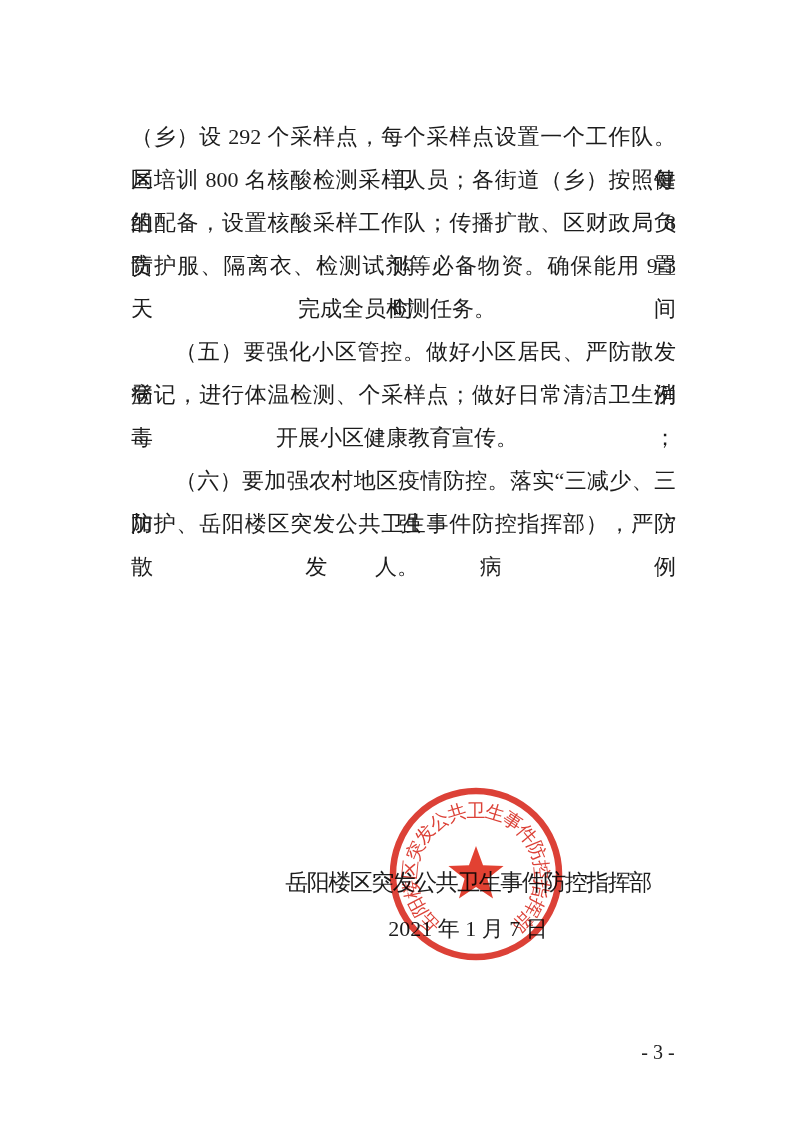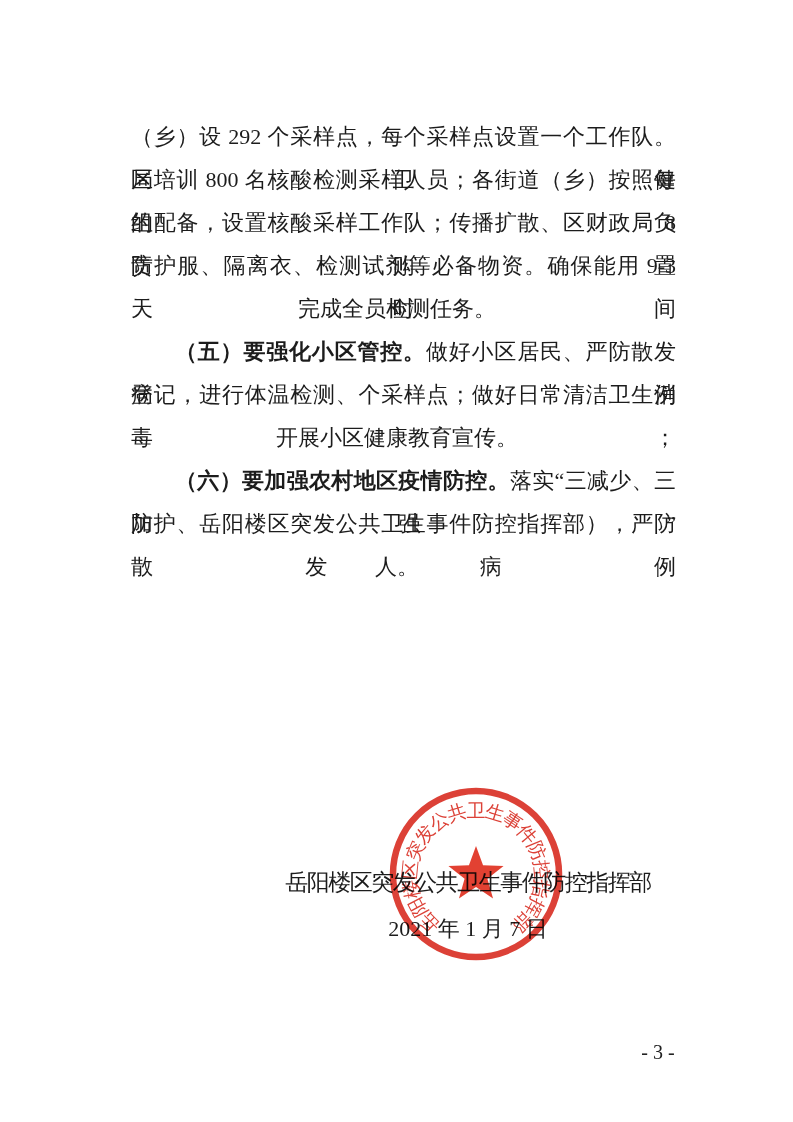--- a/index.html
+++ b/index.html
@@ -22,21 +22,21 @@
     text-align:center;
     white-space:pre-wrap;
     text-justify:inter-character;
   }
   .line.j{
     text-align:justify;
     text-align-last:justify;
     margin-left:13px;
   }
   .line.ind{ text-indent:44px; }
-  .line .b{ font-weight:700; }
+  .line .b{ font-weight:400; }
   .sig-block{
     position:absolute;
     left:275px; top:868px; width:386px;
     text-align:center;
     z-index:1;
   }
   .sig-org{
     font-size:23px; line-height:30px;
     letter-spacing:-1.5px;
     white-space:nowrap;

